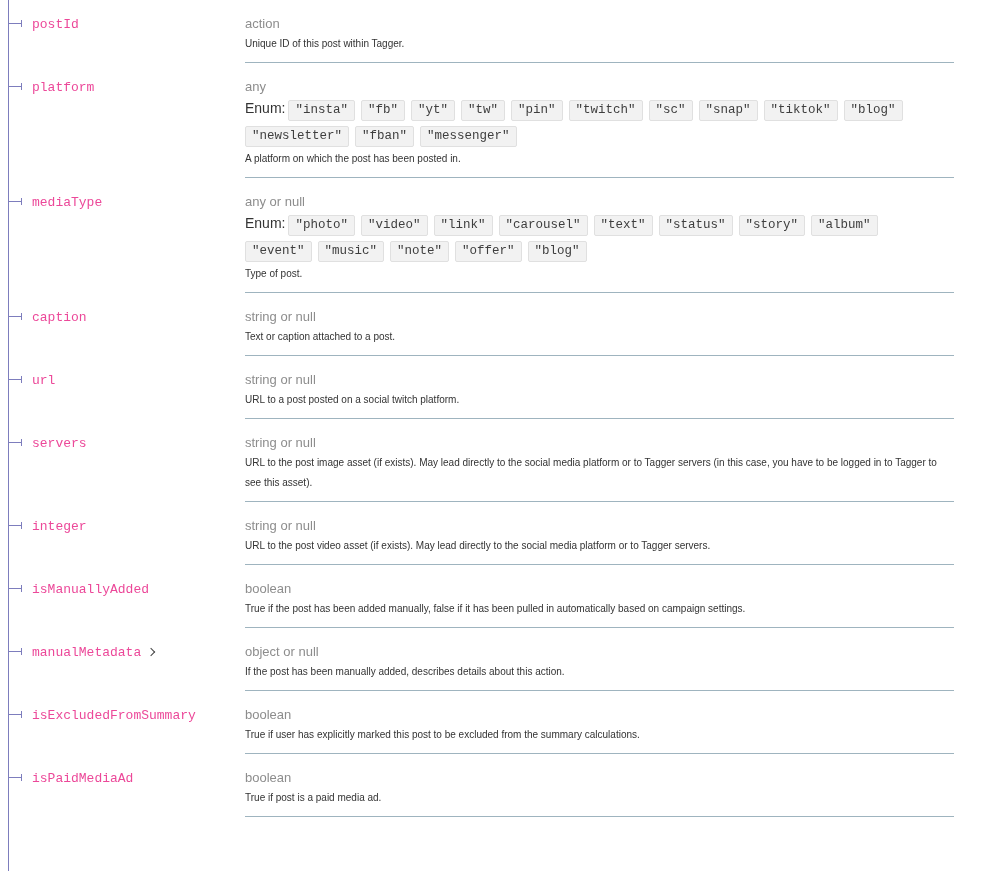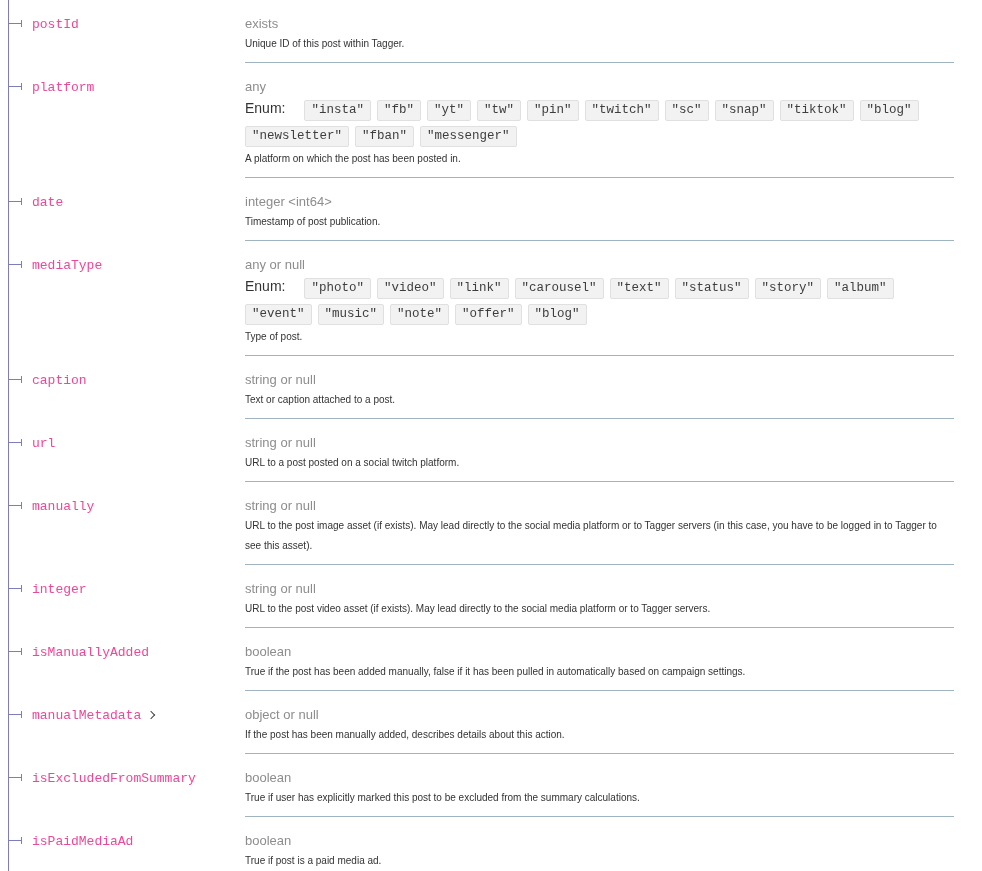--- a/index.html
+++ b/index.html
@@ -84,21 +84,21 @@
     font-size: 13px;
     line-height: 20px;
     color: #8d8d8d;
   }
   .enum-list {
     font-size: 14px;
     line-height: 22px;
     color: #333333;
   }
   .enum-label {
-    margin-right: 19px;
+    margin-right: 3px;
   }
   .chip {
     display: inline-block;
     font-family: "Liberation Mono", "DejaVu Sans Mono", monospace;
     font-size: 12.5px;
     line-height: 17px;
     color: #3e3e3e;
     background: #f2f2f2;
     border: 1px solid #e0e0e0;
     border-radius: 2px;
@@ -115,47 +115,37 @@
 </head>
 <body>
 
 <div class="schema">
   <div>
   <div class="field-row">
     <div class="name-cell">
       <span class="field-name"><span>postId</span></span>
     </div>
     <div class="value-cell">
-      <div class="field-type">exists</div>
+      <div class="field-type">action</div>
 
       <div class="field-description">Unique ID of this post within Tagger.</div>
     </div>
   </div>
 
   <div class="field-row">
     <div class="name-cell">
       <span class="field-name"><span>platform</span></span>
     </div>
     <div class="value-cell">
       <div class="field-type">any</div>
       <div class="enum-list"><span class="enum-label">Enum:</span><span class="chip">"insta"</span><span class="chip">"fb"</span><span class="chip">"yt"</span><span class="chip">"tw"</span><span class="chip">"pin"</span><span class="chip">"twitch"</span><span class="chip">"sc"</span><span class="chip">"snap"</span><span class="chip">"tiktok"</span><span class="chip">"blog"</span><span class="chip">"newsletter"</span><span class="chip">"fban"</span><span class="chip">"messenger"</span></div>
       <div class="field-description">A platform on which the post has been posted in.</div>
     </div>
   </div>
 
-  <div class="field-row">
-    <div class="name-cell">
-      <span class="field-name"><span>date</span></span>
-    </div>
-    <div class="value-cell">
-      <div class="field-type">integer &lt;int64&gt;</div>
-
-      <div class="field-description">Timestamp of post publication.</div>
-    </div>
-  </div>
 
   <div class="field-row">
     <div class="name-cell">
       <span class="field-name"><span>mediaType</span></span>
     </div>
     <div class="value-cell">
       <div class="field-type">any or null</div>
       <div class="enum-list"><span class="enum-label">Enum:</span><span class="chip">"photo"</span><span class="chip">"video"</span><span class="chip">"link"</span><span class="chip">"carousel"</span><span class="chip">"text"</span><span class="chip">"status"</span><span class="chip">"story"</span><span class="chip">"album"</span><span class="chip">"event"</span><span class="chip">"music"</span><span class="chip">"note"</span><span class="chip">"offer"</span><span class="chip">"blog"</span></div>
       <div class="field-description">Type of post.</div>
     </div>
@@ -178,21 +168,21 @@
     </div>
     <div class="value-cell">
       <div class="field-type">string or null</div>
 
       <div class="field-description">URL to a post posted on a social twitch platform.</div>
     </div>
   </div>
 
   <div class="field-row">
     <div class="name-cell">
-      <span class="field-name"><span>manually</span></span>
+      <span class="field-name"><span>servers</span></span>
     </div>
     <div class="value-cell">
       <div class="field-type">string or null</div>
 
       <div class="field-description">URL to the post image asset (if exists). May lead directly to the social media platform or to Tagger servers (in this case, you have to be logged in to Tagger to see this asset).</div>
     </div>
   </div>
 
   <div class="field-row">
     <div class="name-cell">

